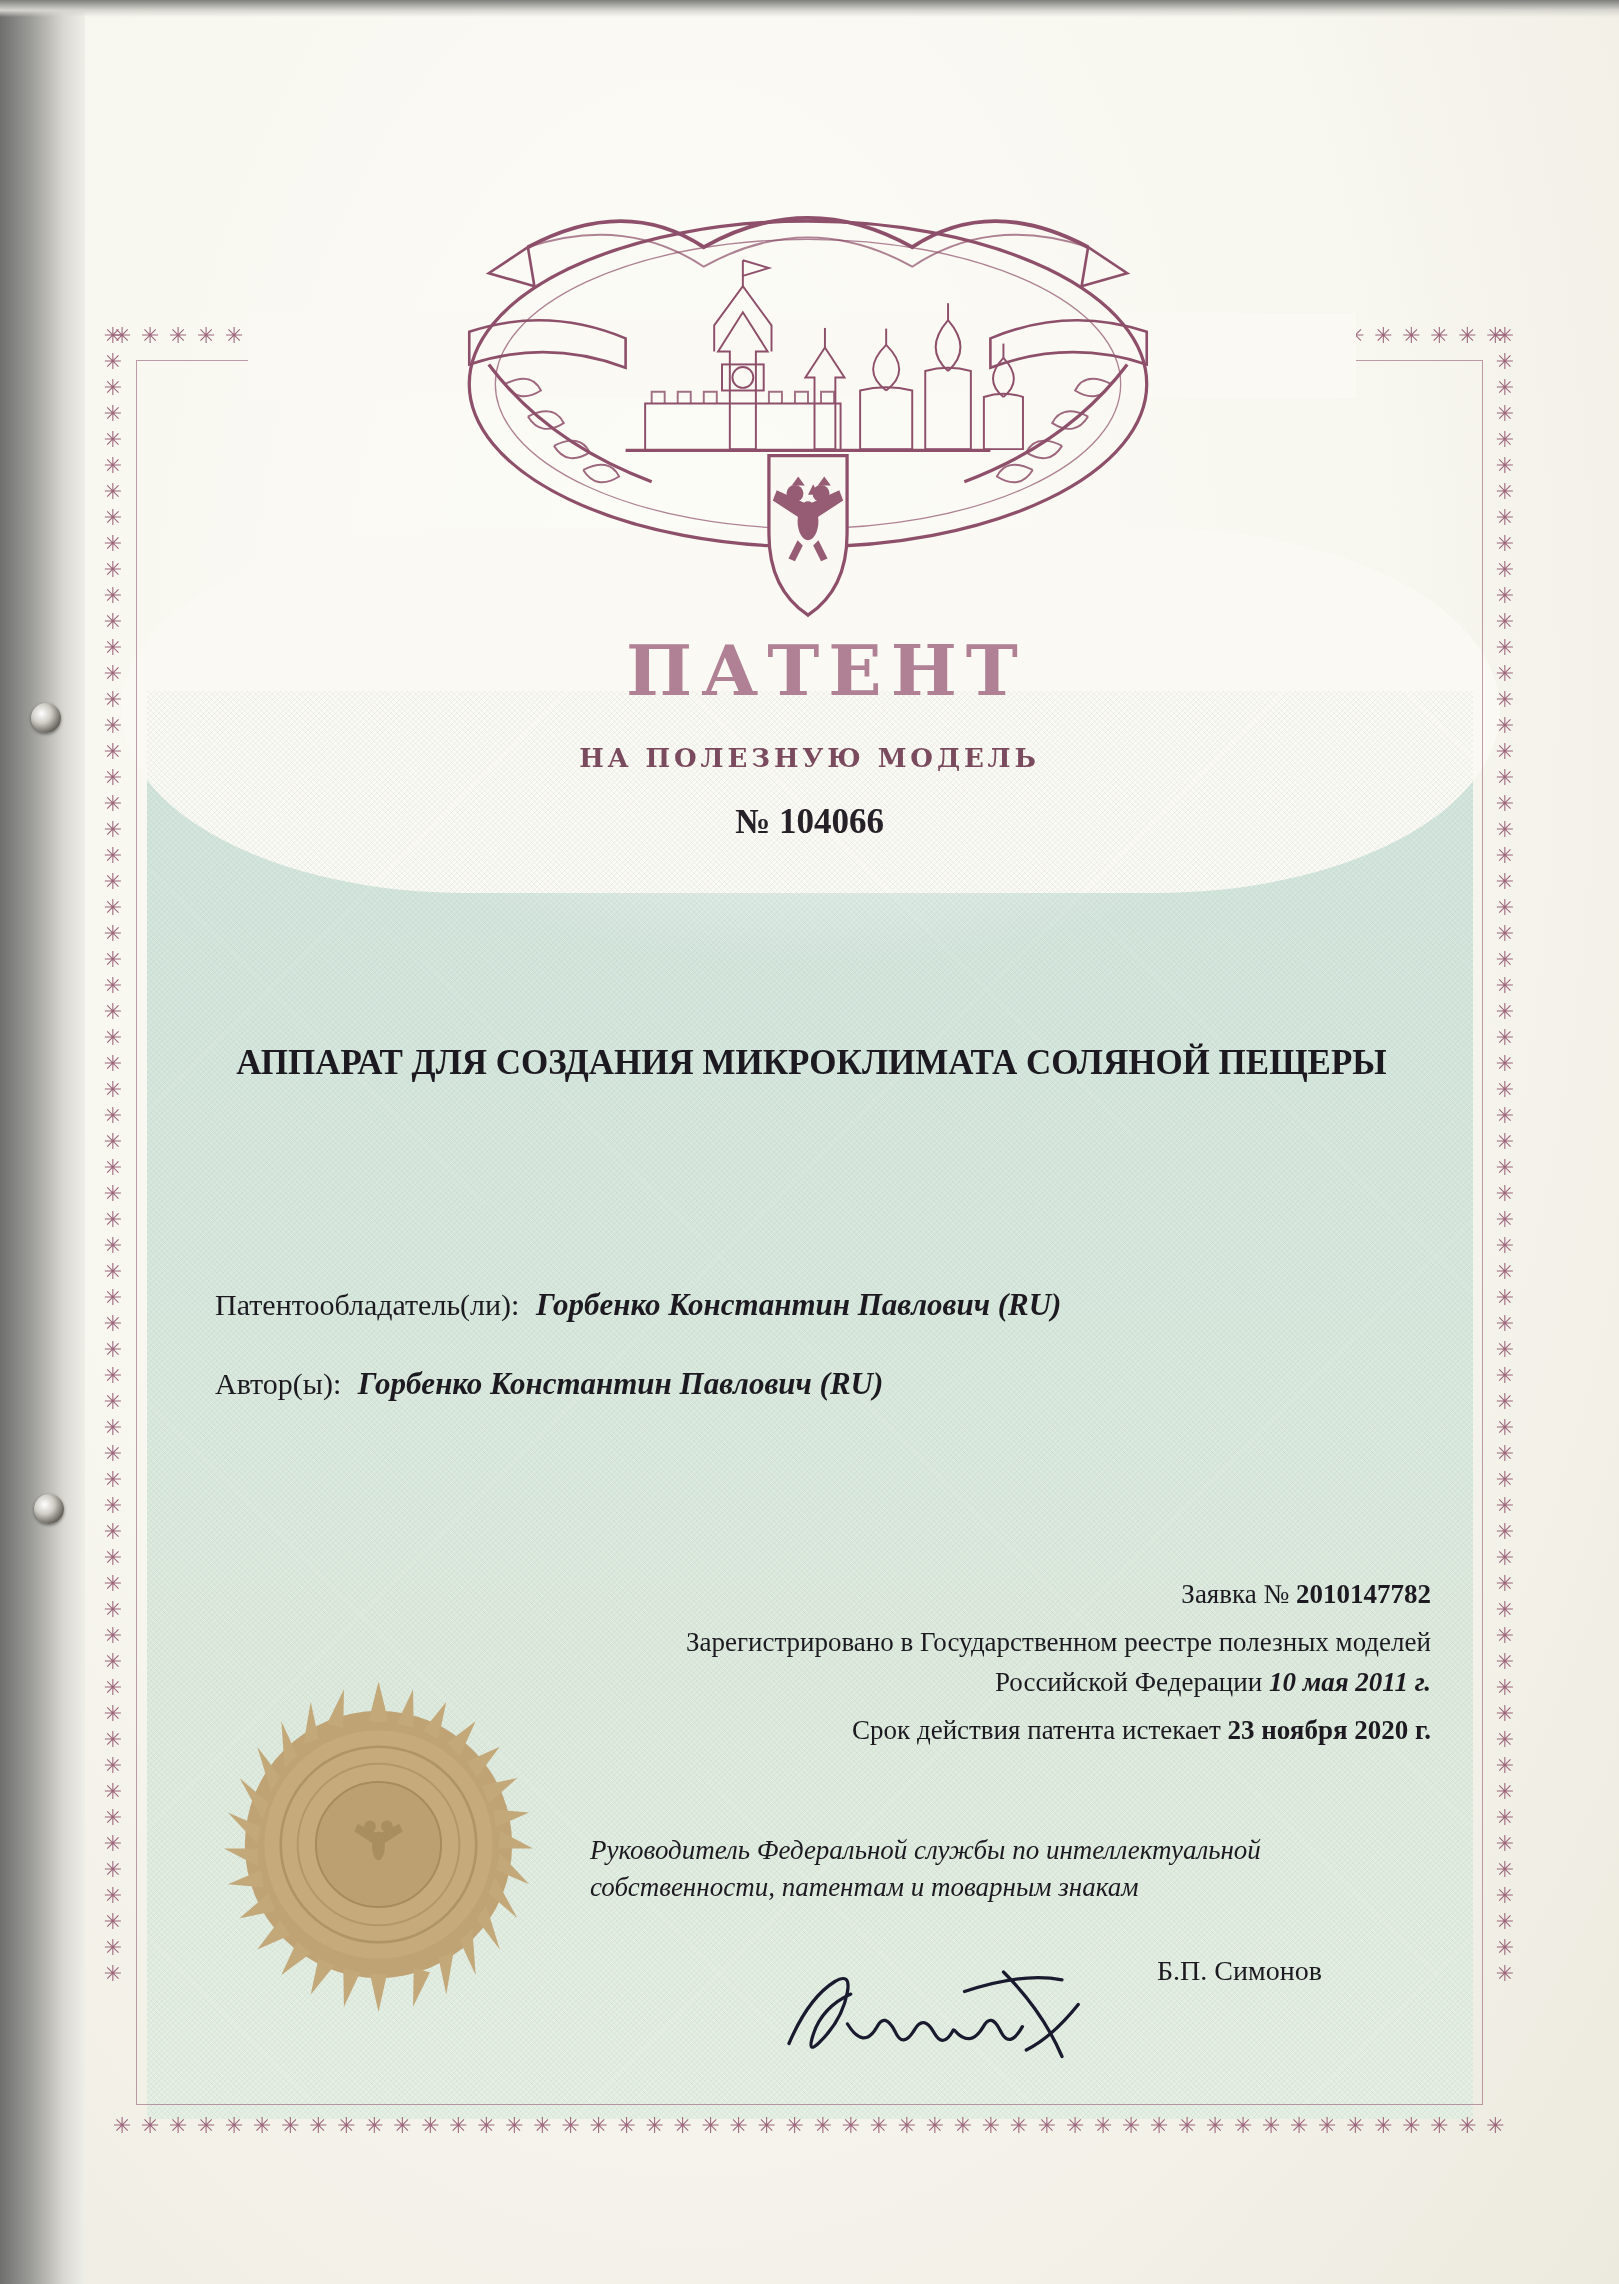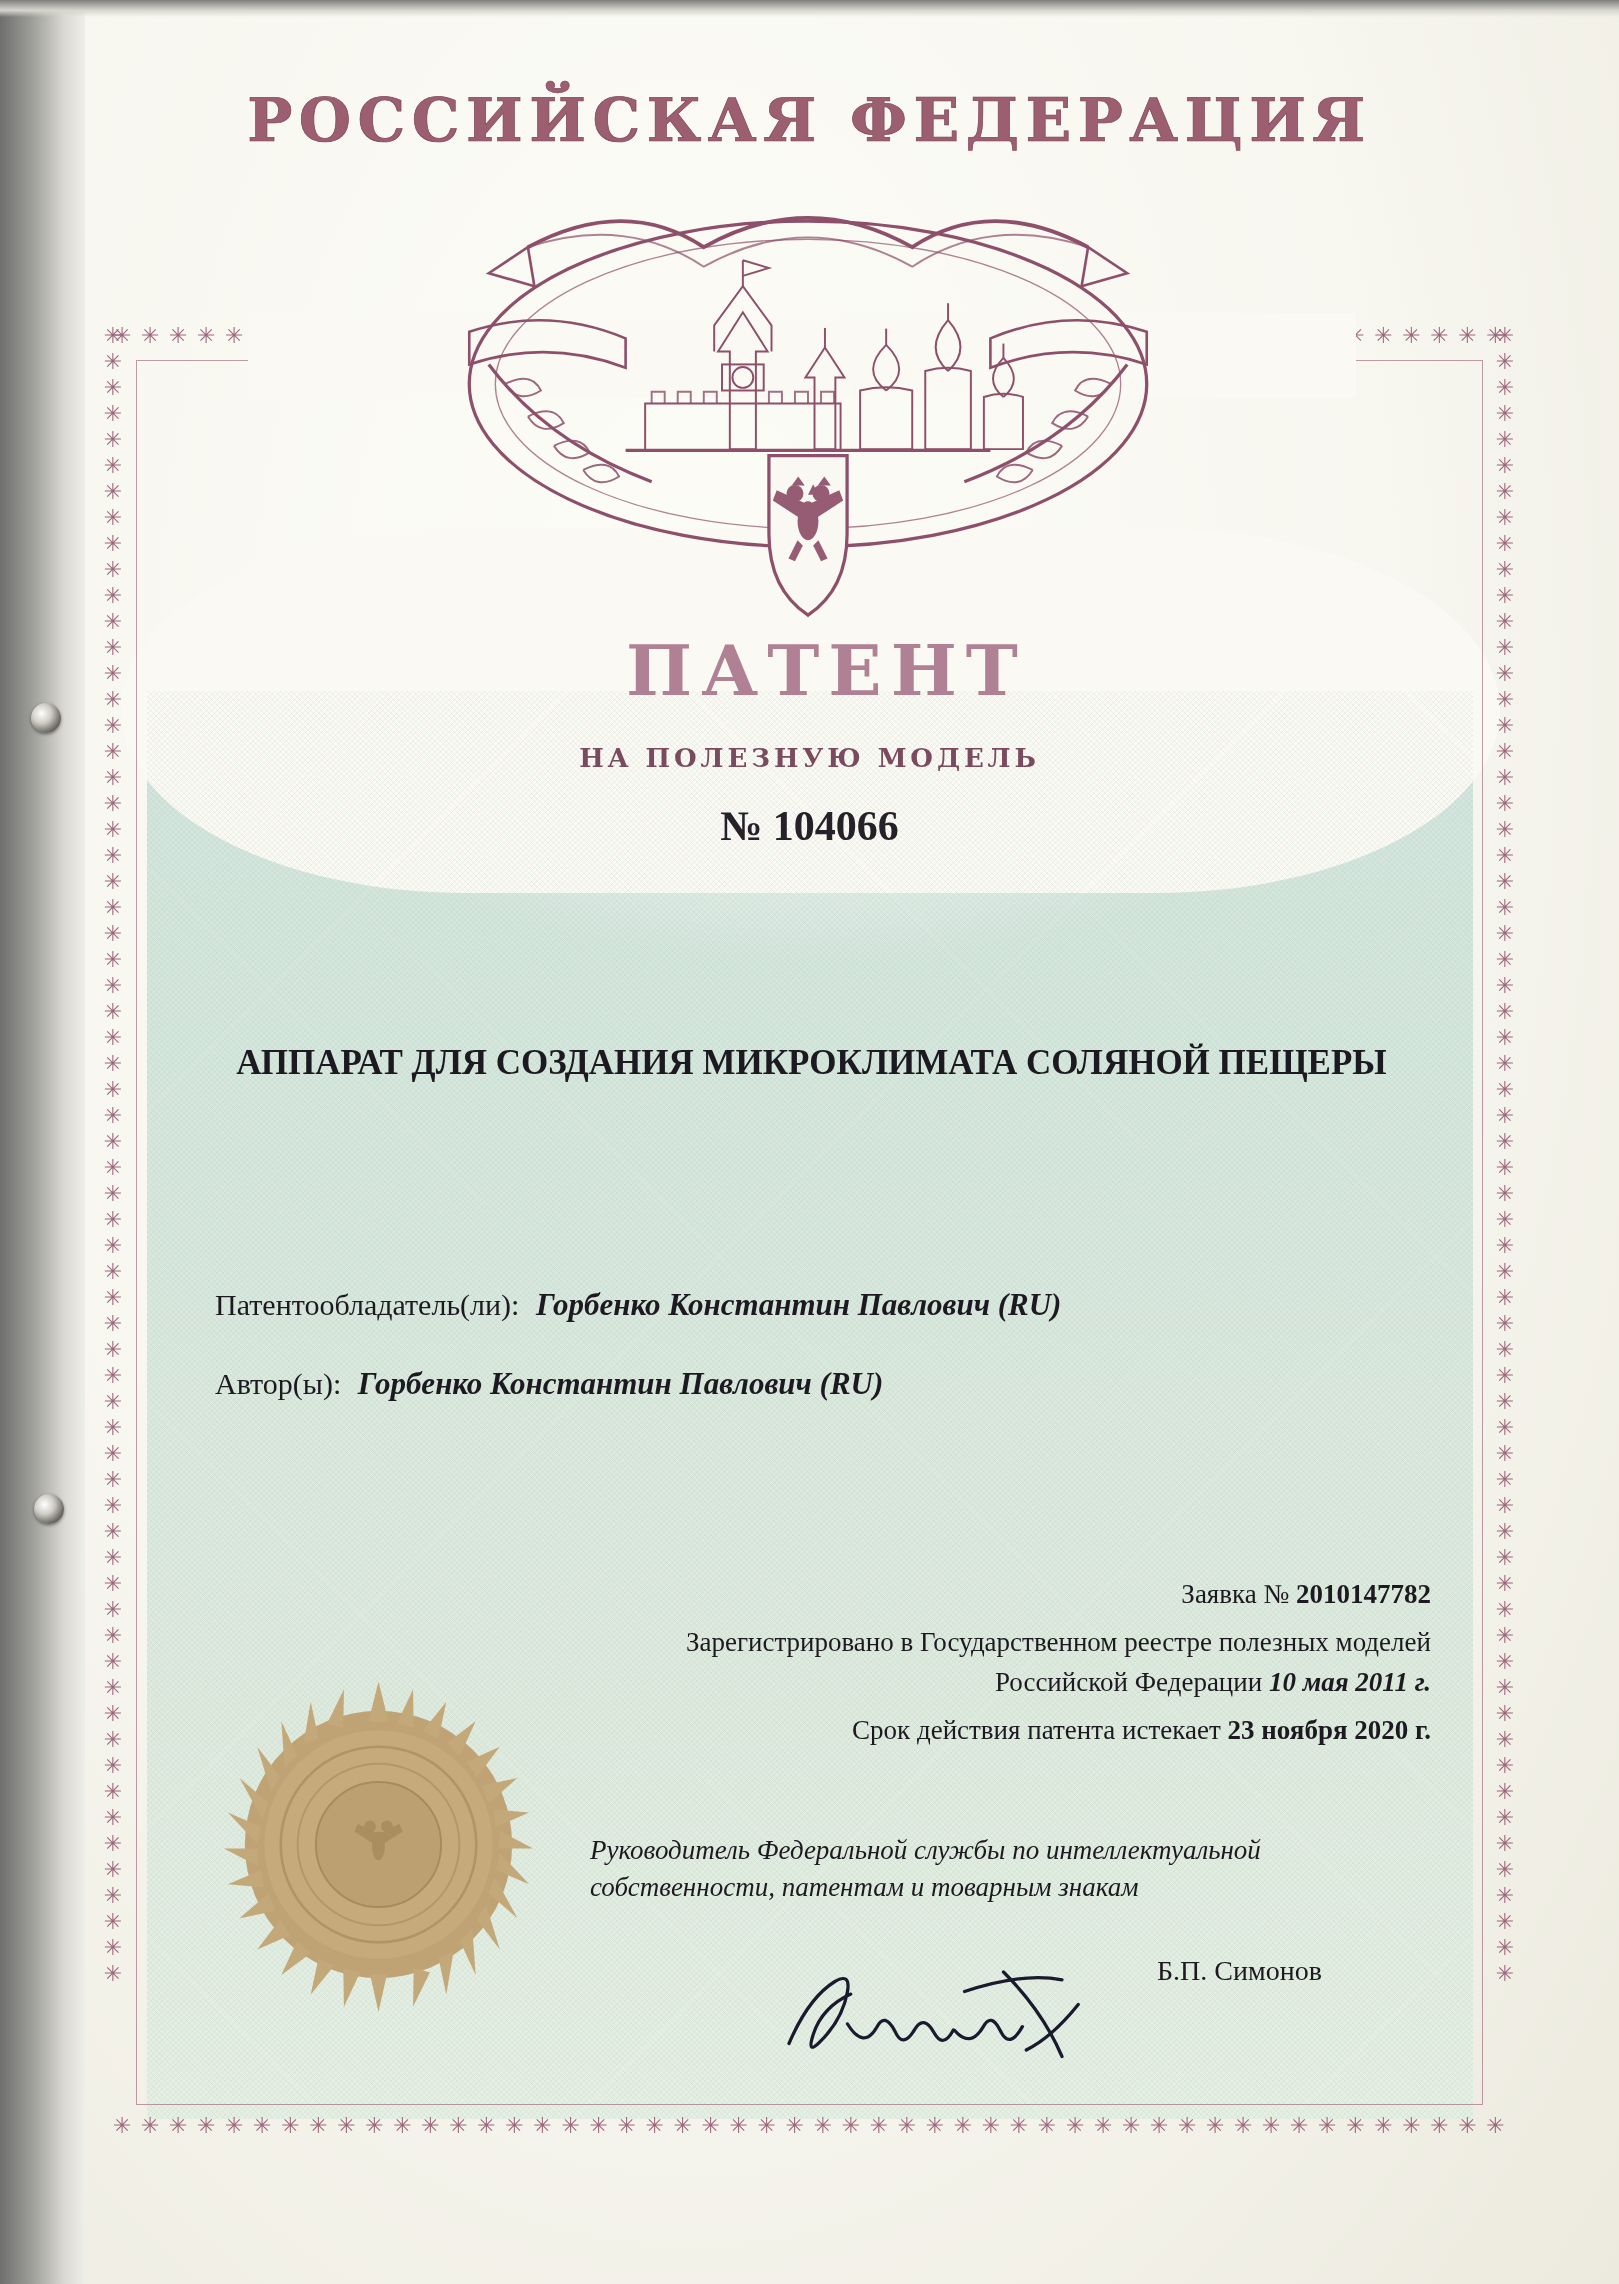--- a/index.html
+++ b/index.html
@@ -155,21 +155,21 @@
     font-size: 26px;
     letter-spacing: 3.9px;
     color: #7a4a5e;
   }
   .patent-number {
     position: absolute;
     left: 0; top: 802px; width: 1619px;
     text-align: center;
     font-family: "Liberation Serif", serif;
     font-weight: bold;
-    font-size: 42px;
+    font-size: 35px;
     color: #262028;
   }
 
   
   .inv-title {
     position: absolute;
     left: 215px; top: 1040px; width: 1193px;
     text-align: center;
     font-family: "Liberation Serif", serif;
     font-weight: bold;
@@ -255,21 +255,20 @@
 
   <div class="frame">
     <div class="frame-line"></div>
     <div class="band top">✳ ✳ ✳ ✳ ✳ ✳ ✳ ✳ ✳ ✳ ✳ ✳ ✳ ✳ ✳ ✳ ✳ ✳ ✳ ✳ ✳ ✳ ✳ ✳ ✳ ✳ ✳ ✳ ✳ ✳ ✳ ✳ ✳ ✳ ✳ ✳ ✳ ✳ ✳ ✳ ✳ ✳ ✳ ✳ ✳ ✳ ✳ ✳ ✳ ✳</div>
     <div class="band bottom">✳ ✳ ✳ ✳ ✳ ✳ ✳ ✳ ✳ ✳ ✳ ✳ ✳ ✳ ✳ ✳ ✳ ✳ ✳ ✳ ✳ ✳ ✳ ✳ ✳ ✳ ✳ ✳ ✳ ✳ ✳ ✳ ✳ ✳ ✳ ✳ ✳ ✳ ✳ ✳ ✳ ✳ ✳ ✳ ✳ ✳ ✳ ✳ ✳ ✳</div>
     <div class="band left">✳ ✳ ✳ ✳ ✳ ✳ ✳ ✳ ✳ ✳ ✳ ✳ ✳ ✳ ✳ ✳ ✳ ✳ ✳ ✳ ✳ ✳ ✳ ✳ ✳ ✳ ✳ ✳ ✳ ✳ ✳ ✳ ✳ ✳ ✳ ✳ ✳ ✳ ✳ ✳ ✳ ✳ ✳ ✳ ✳ ✳ ✳ ✳ ✳ ✳ ✳ ✳ ✳ ✳ ✳ ✳ ✳ ✳ ✳ ✳ ✳ ✳ ✳ ✳</div>
     <div class="band right">✳ ✳ ✳ ✳ ✳ ✳ ✳ ✳ ✳ ✳ ✳ ✳ ✳ ✳ ✳ ✳ ✳ ✳ ✳ ✳ ✳ ✳ ✳ ✳ ✳ ✳ ✳ ✳ ✳ ✳ ✳ ✳ ✳ ✳ ✳ ✳ ✳ ✳ ✳ ✳ ✳ ✳ ✳ ✳ ✳ ✳ ✳ ✳ ✳ ✳ ✳ ✳ ✳ ✳ ✳ ✳ ✳ ✳ ✳ ✳ ✳ ✳ ✳ ✳</div>
   </div>
   <div class="frame-mask"></div>
 
-  <div class="country">РОССИЙСКАЯ ФЕДЕРАЦИЯ</div>
 
   <div class="emblem">
     <svg viewBox="0 0 1360 700" width="886" height="456" aria-hidden="true">
       <g fill="none" stroke="#8d4f6a" stroke-width="3">
 
         <ellipse cx="680" cy="330" rx="520" ry="250" stroke-width="5"></ellipse>
         <ellipse cx="680" cy="330" rx="480" ry="222" stroke-width="2" opacity=".7"></ellipse>
 
         <path d="M250 120 Q 400 40 520 120 Q 680 30 840 120 Q 960 40 1110 120" stroke-width="6"></path>
         <path d="M250 120 Q 400 70 520 150 Q 680 60 840 150 Q 960 70 1110 120" stroke-width="3" opacity=".7"></path>

